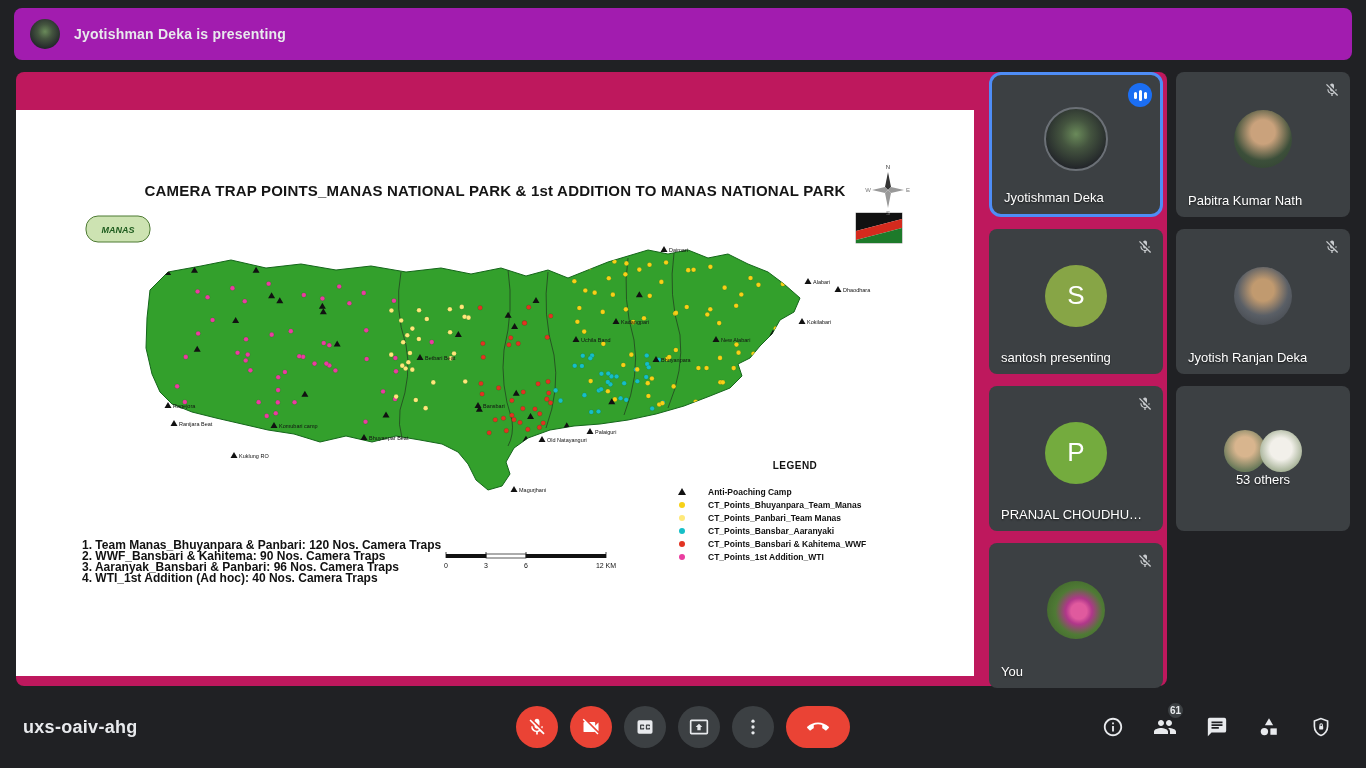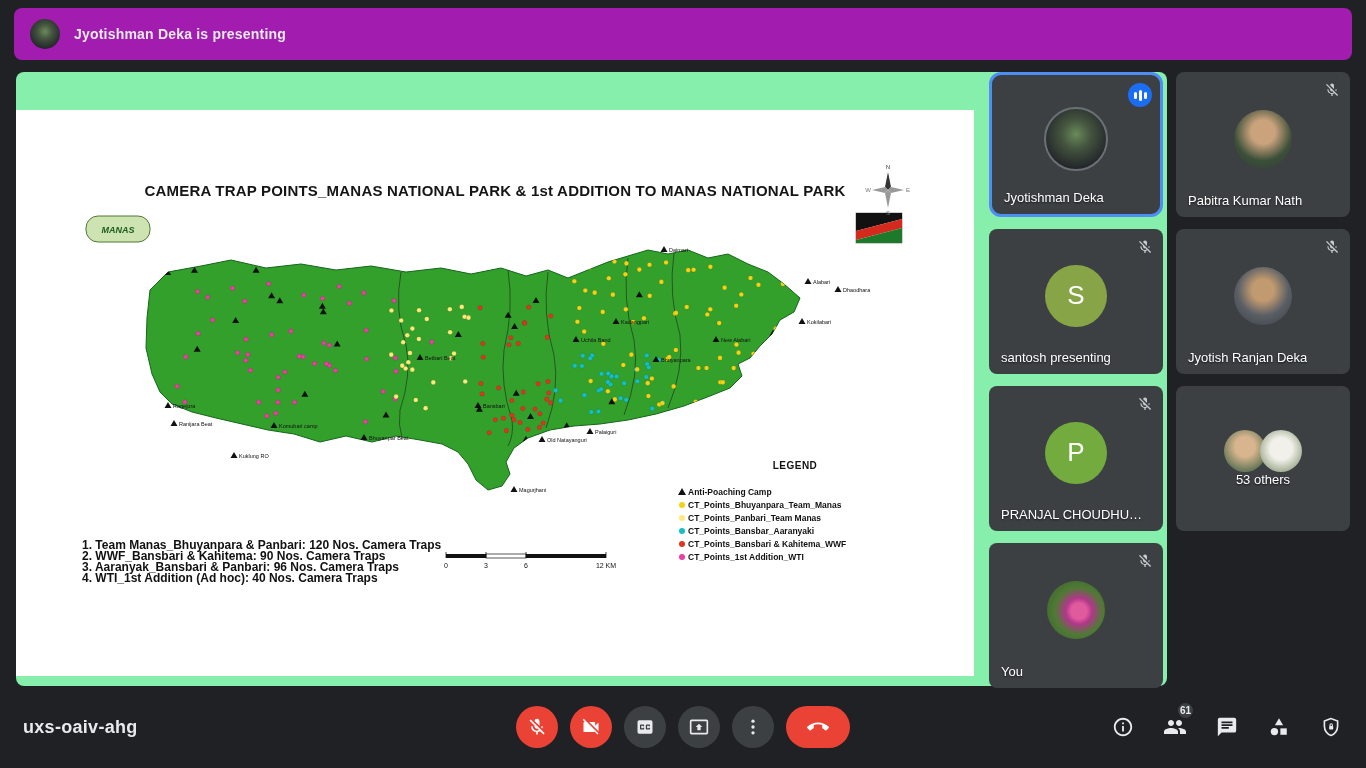--- a/index.html
+++ b/index.html
@@ -7,32 +7,32 @@
   *{box-sizing:border-box;}
   button{background:none;border:none;padding:0;margin:0;cursor:pointer;font-family:inherit;}
 
   
   .top-bar{position:absolute;top:8px;left:14px;right:14px;height:52px;background:#a21caf;
     border-radius:8px;display:flex;align-items:center;gap:14px;padding:0 16px;}
   .top-avatar{width:30px;height:30px;border-radius:50%;flex:0 0 auto;}
   .top-text{color:#e8eaed;font-size:14px;font-weight:600;letter-spacing:.2px;}
 
   
-  .stage{position:absolute;left:16px;top:72px;width:1151px;height:614px;background:#86efac;
+  .stage{position:absolute;left:16px;top:72px;width:1151px;height:614px;background:#be185d;
     border-radius:8px;overflow:hidden;}
   .slide{position:absolute;left:0;top:38px;width:958px;height:566px;background:#ffffff;}
   .slide-title{position:absolute;top:72px;left:0;width:100%;text-align:center;font-size:15px;
     font-weight:700;color:#151515;letter-spacing:.2px;}
   .map-svg{position:absolute;left:0;top:0;width:958px;height:566px;}
   .land{fill:#33a02c;stroke:#14661a;stroke-width:1;}
   .bound{fill:none;stroke:#1b1b1b;stroke-width:.7;opacity:.8;}
 
   .legend{position:absolute;left:660px;top:350px;width:238px;}
   .legend-title{font-size:10px;font-weight:700;color:#111;text-align:center;margin-bottom:14px;letter-spacing:.5px;}
-  .legend-row{display:flex;align-items:center;gap:0;height:13px;}
+  .legend-row{display:flex;align-items:center;gap:20px;height:13px;}
   .legend-sym{width:12px;display:flex;justify-content:center;align-items:center;flex:0 0 auto;}
   .legend-dot{width:6px;height:6px;border-radius:50%;display:inline-block;}
   .legend-tri{width:0;height:0;border-left:4px solid transparent;border-right:4px solid transparent;
     border-bottom:7px solid #111;display:inline-block;}
   .legend-label{font-size:8.5px;font-weight:700;color:#111;white-space:nowrap;}
 
   .notes{position:absolute;left:66px;top:430px;}
   .note-line{font-size:12px;font-weight:700;color:#111;line-height:11px;white-space:nowrap;}
 
   
@@ -70,21 +70,21 @@
   
   .bottom-bar{position:absolute;left:0;right:0;bottom:0;height:82px;}
   .meeting-code{position:absolute;left:23px;top:50%;transform:translateY(-50%);color:#e8eaed;
     font-size:18px;font-weight:600;letter-spacing:.3px;}
   .controls{position:absolute;left:50%;top:50%;transform:translate(-50%,-50%);display:flex;
     gap:12px;align-items:center;}
   .ctrl{width:42px;height:42px;border-radius:50%;background:#3c4043;display:flex;
     align-items:center;justify-content:center;}
   .ctrl.danger{background:#ea4335;}
   .ctrl.end{width:64px;border-radius:26px;background:#ea4335;}
-  .right-buttons{position:absolute;right:22px;top:50%;transform:translateY(-50%);display:flex;
+  .right-buttons{position:absolute;right:32px;top:50%;transform:translateY(-50%);display:flex;
     gap:26px;align-items:center;}
   .rbtn{position:relative;width:26px;height:26px;display:flex;align-items:center;justify-content:center;}
   .badge{position:absolute;top:-13px;right:-7px;min-width:19px;height:19px;border-radius:10px;
     background:#3c4043;color:#e8eaed;font-size:10px;font-weight:600;display:flex;align-items:center;
     justify-content:center;border:2px solid #202124;padding:0 2px;}
 </style>
 </head>
 <body>
 
 <div class="top-bar">

